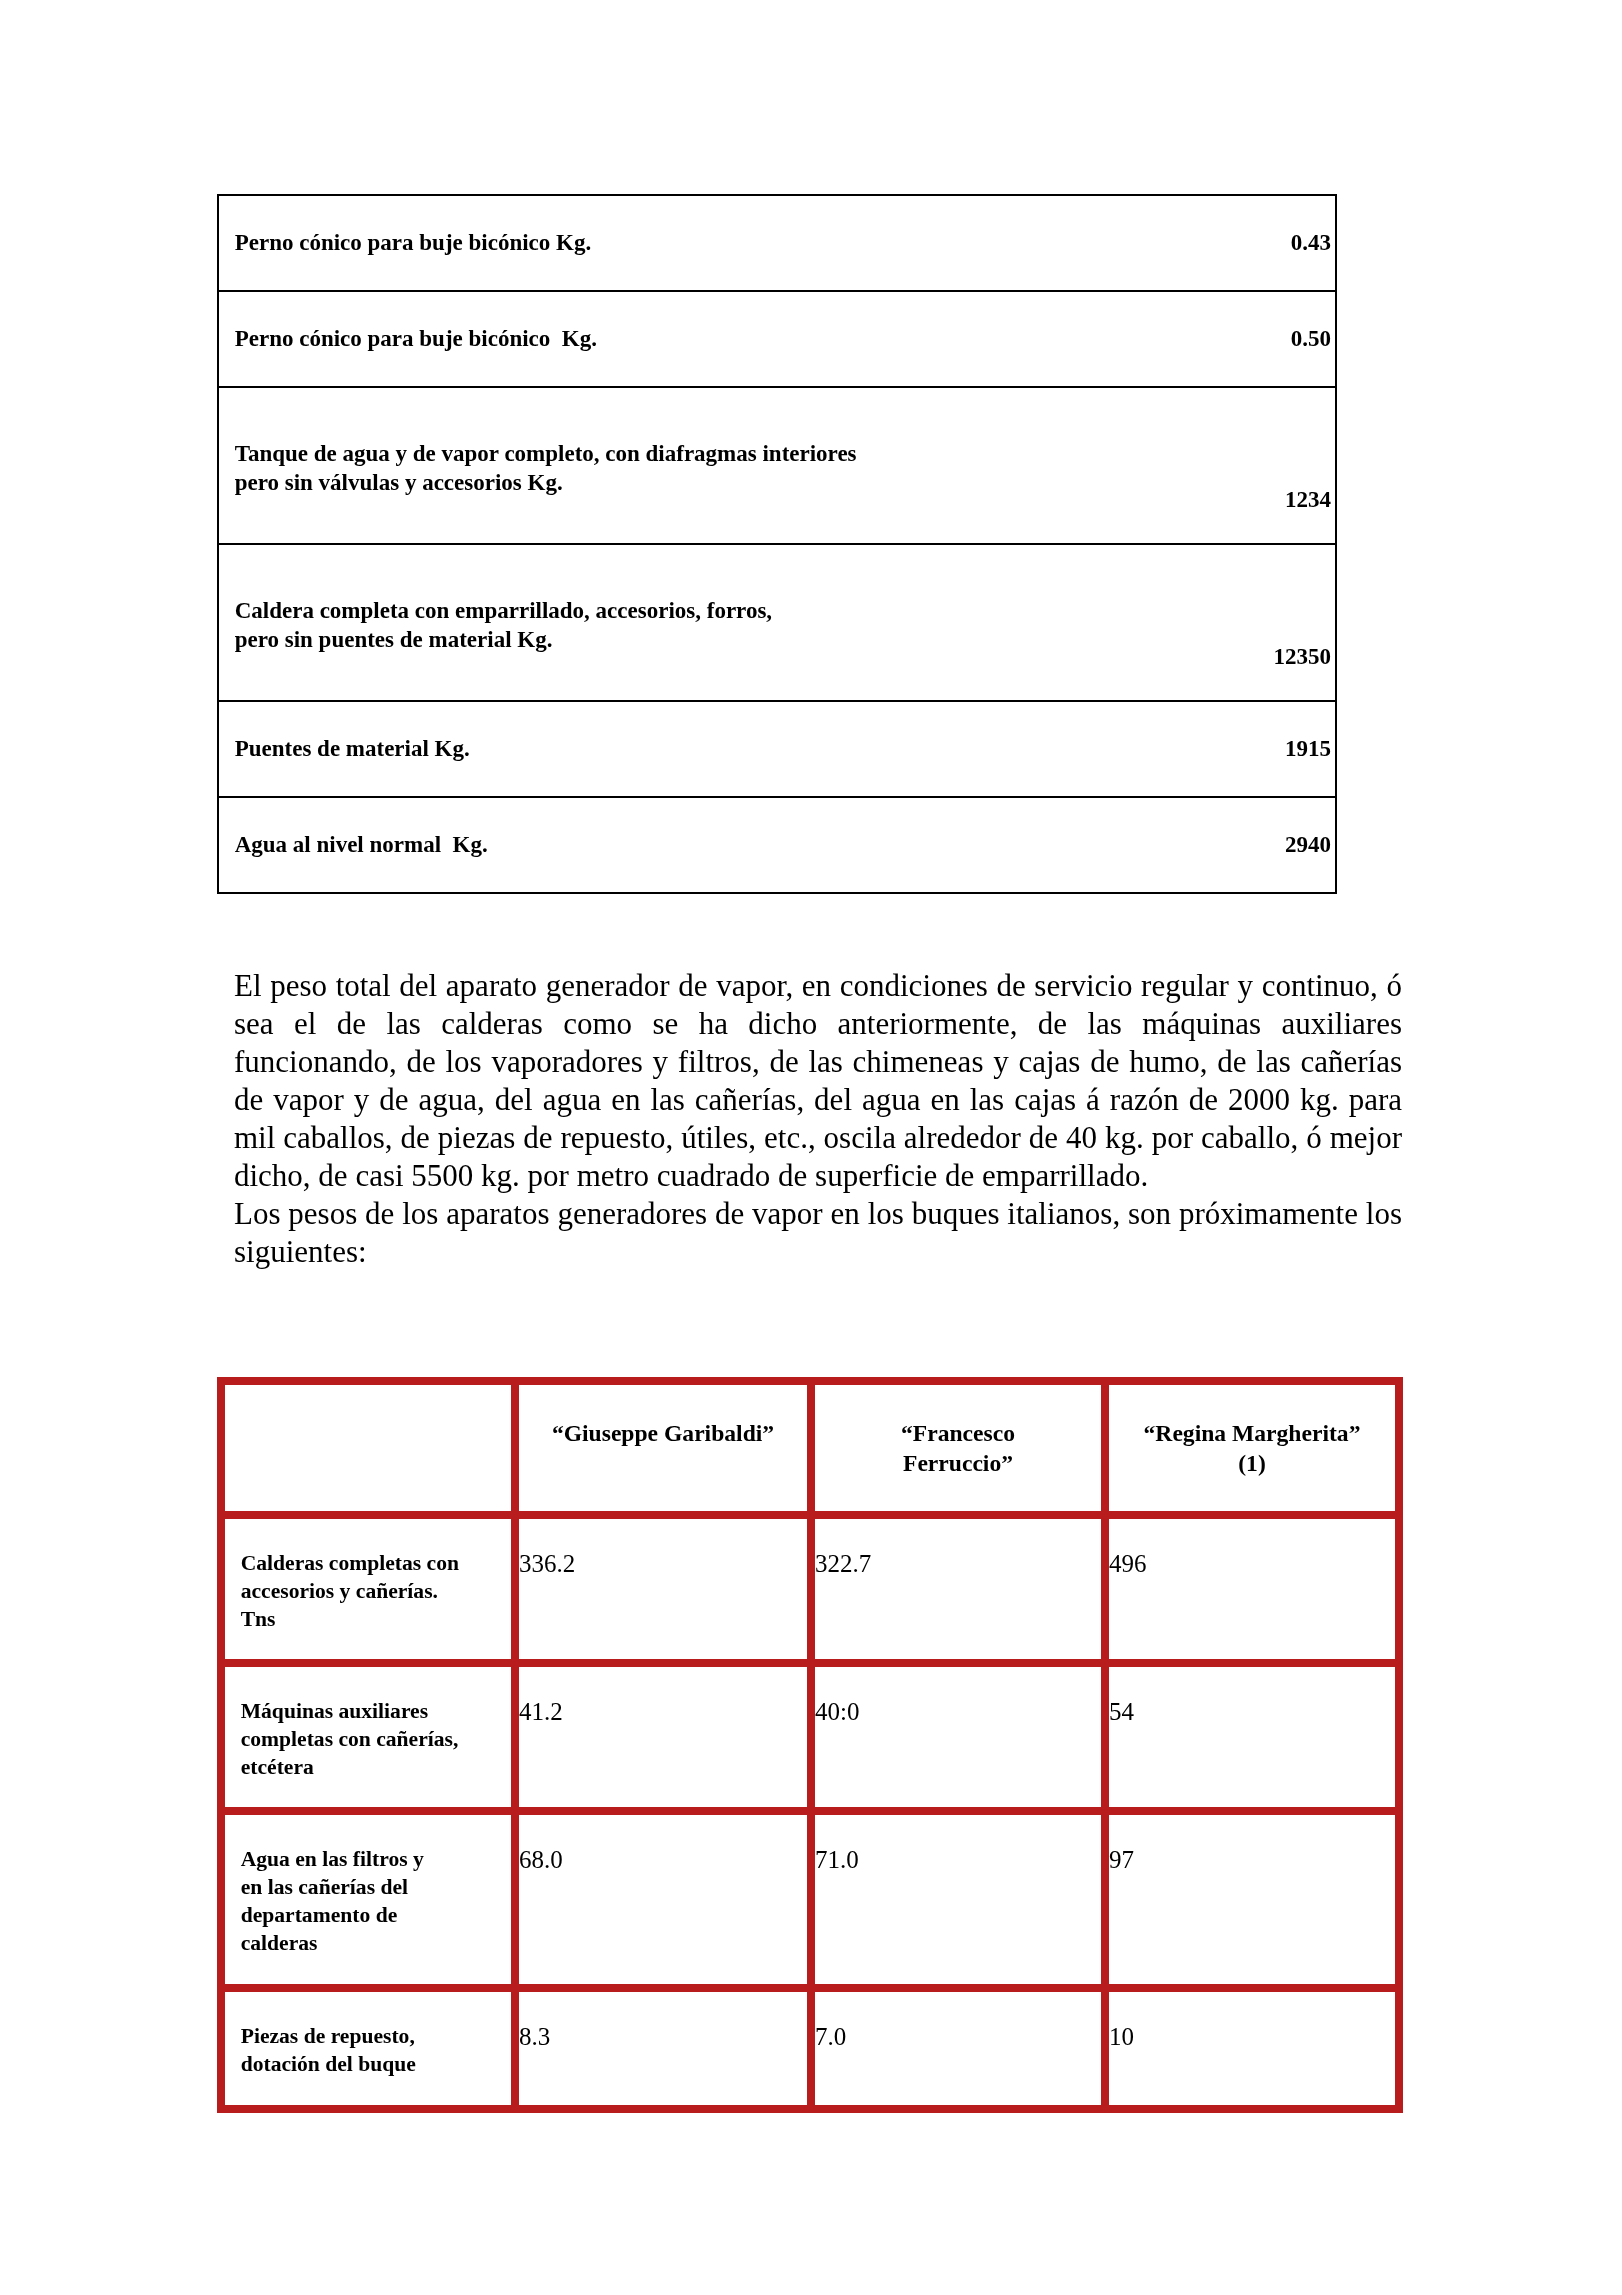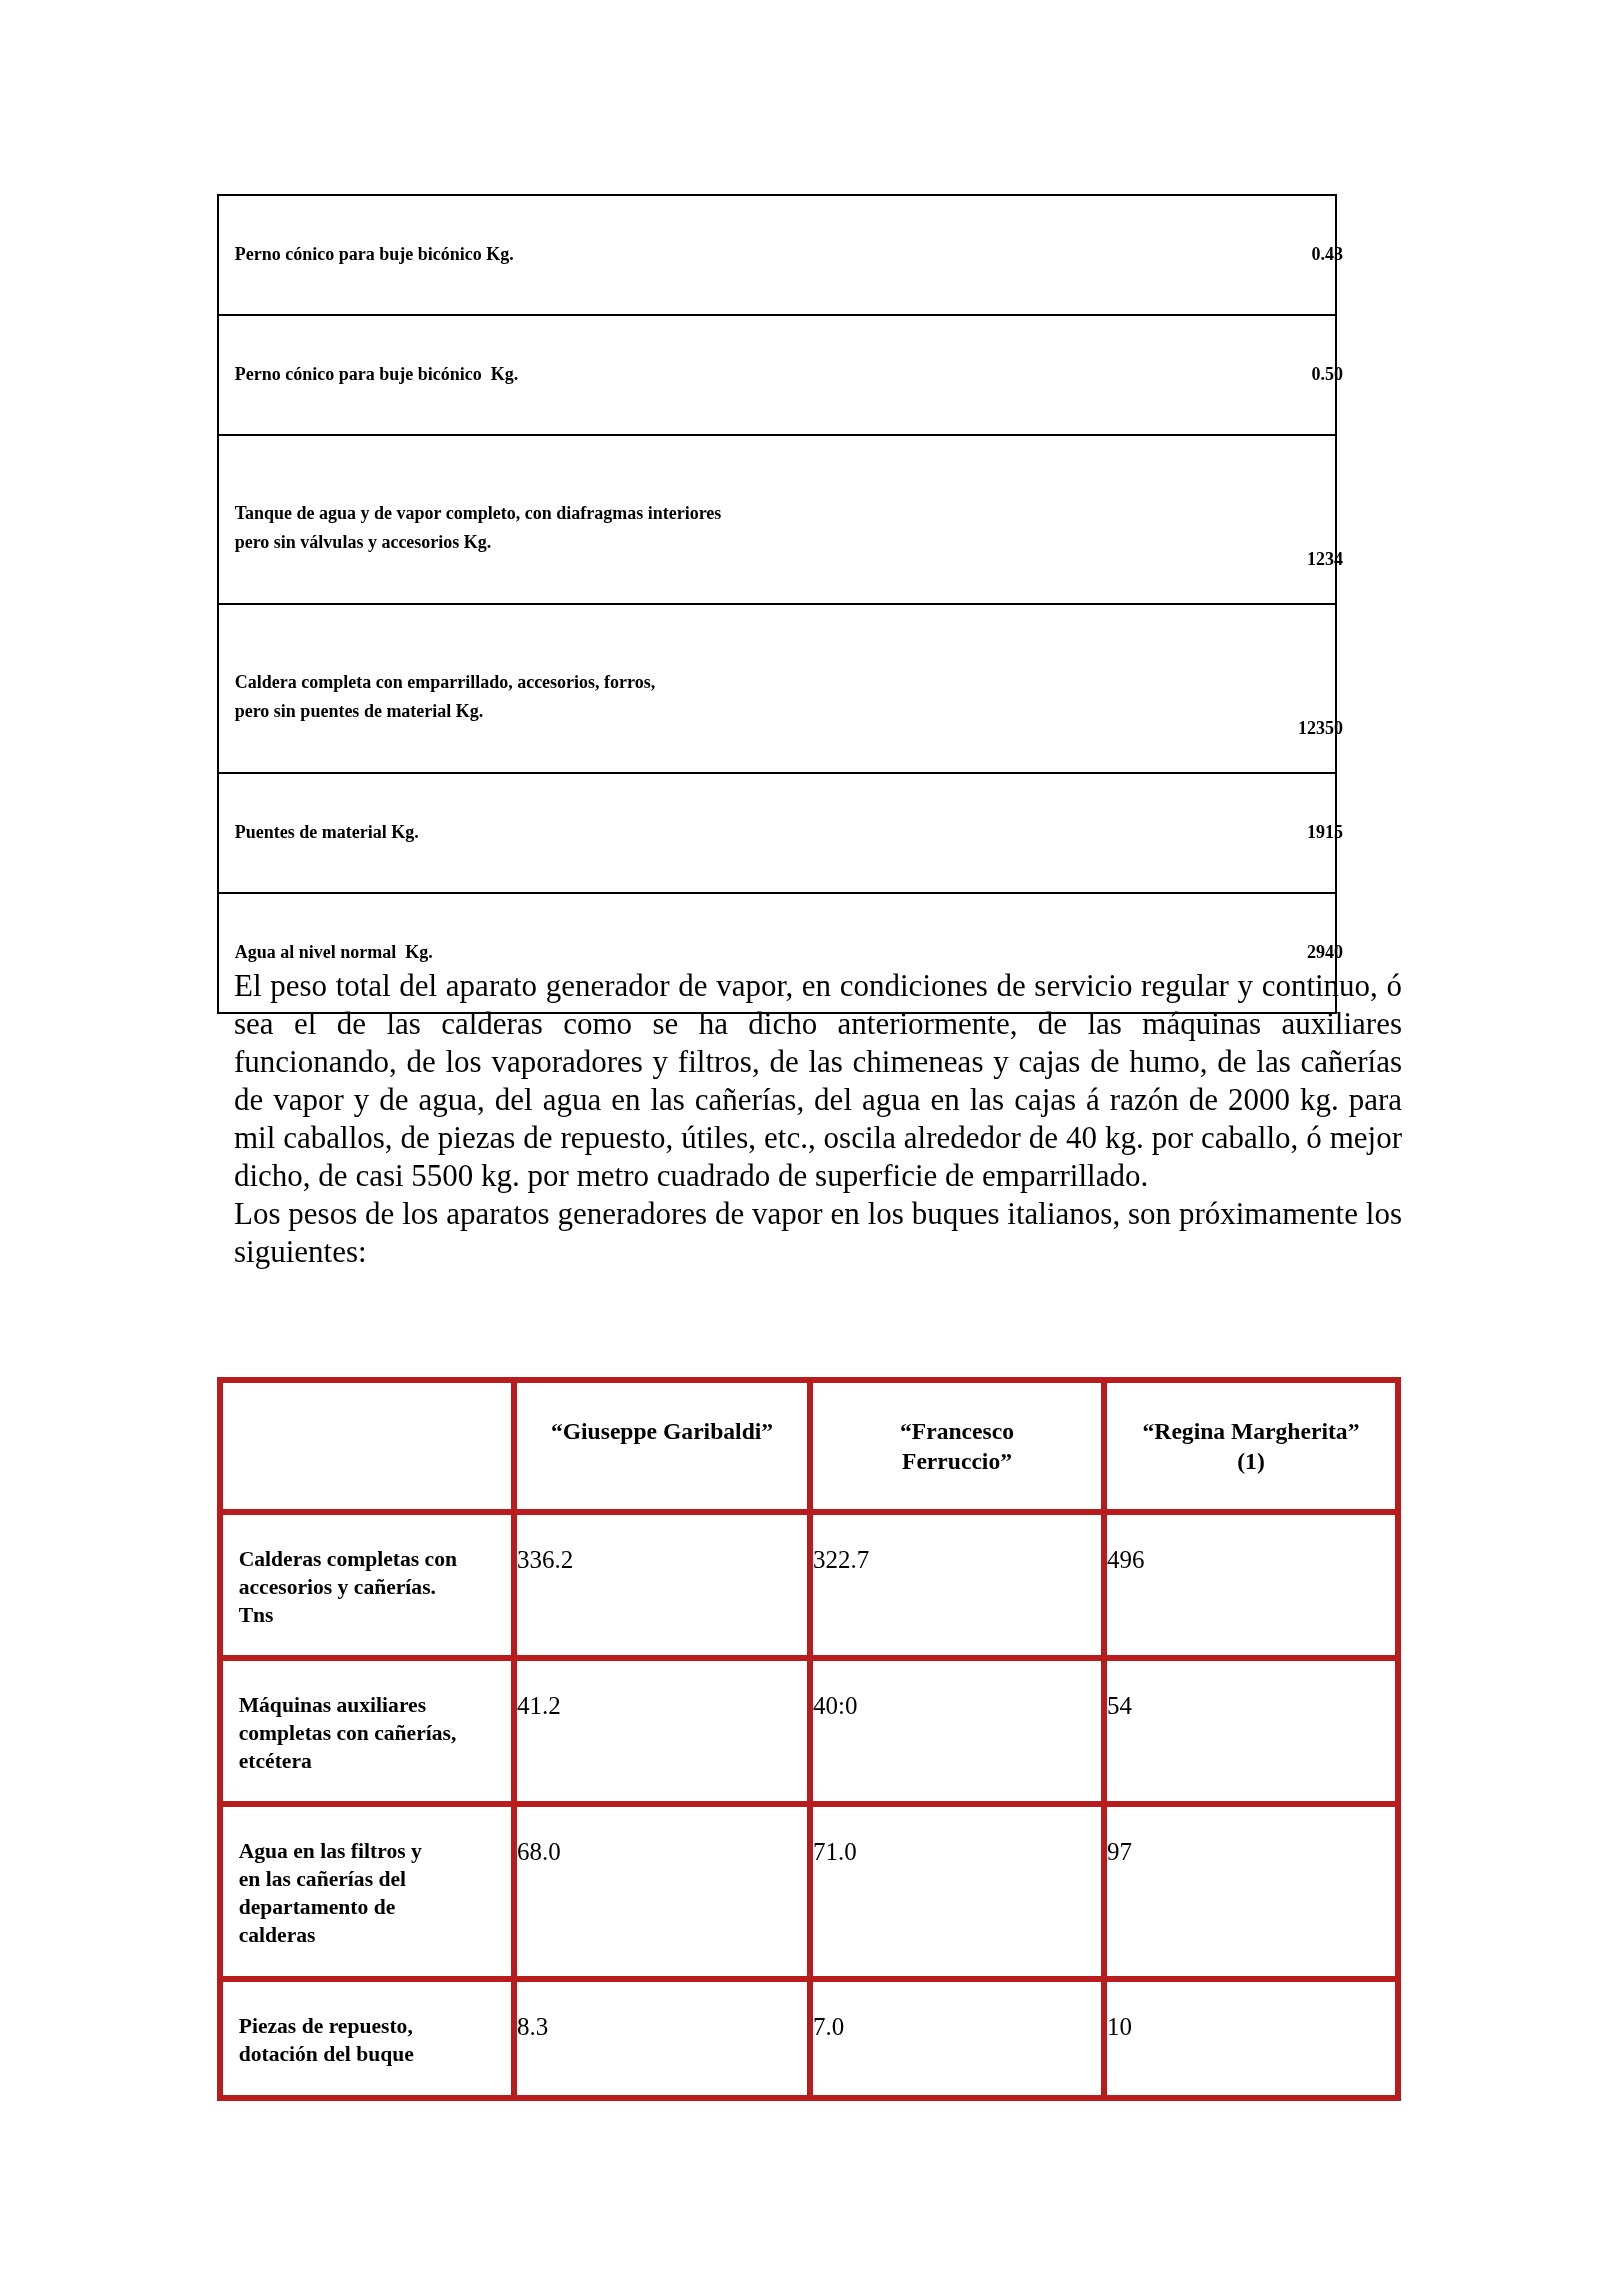--- a/index.html
+++ b/index.html
@@ -2,41 +2,41 @@
 <html style="font-size:10.5px"><head>
 <meta charset="utf-8">
 <style>
   html, body { margin: 0; padding: 0; background: #ffffff; }
   body { width: 1623px; height: 2295px; position: relative; overflow: hidden;
          font-family: "Liberation Serif", "DejaVu Serif", serif; color: #000; }
 
   
   .t1 { position: absolute; left: 217px; top: 194px; width: 1120px;
         border-collapse: collapse; table-layout: fixed; }
-  .t1 td { border-top: 2px solid #000; border-bottom: 2px solid #000; padding: 12px;
-           font-weight: bold; font-size: 18px; line-height: 29.4px; vertical-align: middle; }
+  .t1 td { border-top: 2px solid #000; border-bottom: 2px solid #000; padding: 0;
+           font-weight: bold; font-size: 23px; line-height: 29.4px; vertical-align: middle; }
   .t1 tr td:first-child { border-left: 2px solid #000; padding-left: 15.7px; }
   .t1 tr td:last-child { border-right: 2px solid #000; }
   .t1 .lbl { width: 720px; }
   .t1 .val { width: auto; }
   .t1 .val span { display: inline-block; width: 393px; text-align: right; }
   .t1 tr.h1 td { height: 94px; }
   .t1 tr.h2 td { height: 126px; vertical-align: bottom; padding-bottom: 29px; }
   .t1 tr.h2 td.lbl { vertical-align: middle; padding-bottom: 0; }
   .t1 tr.h2 td.lbl .inner { padding-top: 5.2px; }
 
   
   .para { position: absolute; left: 232px; top: 965px; width: 1168px;
           font-size: 31px; line-height: 38px; text-align: justify; margin: 2px; }
   .para p { margin: 0; }
 
   
   .t2 { position: absolute; left: 217px; top: 1377px; width: 1179px;
         border-collapse: collapse; table-layout: fixed; }
-  .t2 th, .t2 td { border: 6px solid #b91c1c; padding: 0; vertical-align: top; }
+  .t2 th, .t2 td { border: 8px solid #b91c1c; padding: 0; vertical-align: top; }
   .t2 col.c0 { width: 294px; }
   .t2 col.c1 { width: 296px; }
   .t2 col.c2 { width: 294px; }
   .t2 col.c3 { width: 294px; }
   .t2 th { font-weight: bold; font-size: 23.6px; line-height: 30px; text-align: center;
            height: 126px; vertical-align: top; }
   .t2 th .inner { padding-top: 33px; }
   .t2 td.rowlbl { font-weight: bold; font-size: 21.6px; line-height: 28px;
                   padding-left: 15.7px; padding-right: 6.5px; }
   .t2 td.num { font-size: 25px; line-height: 28px; }

